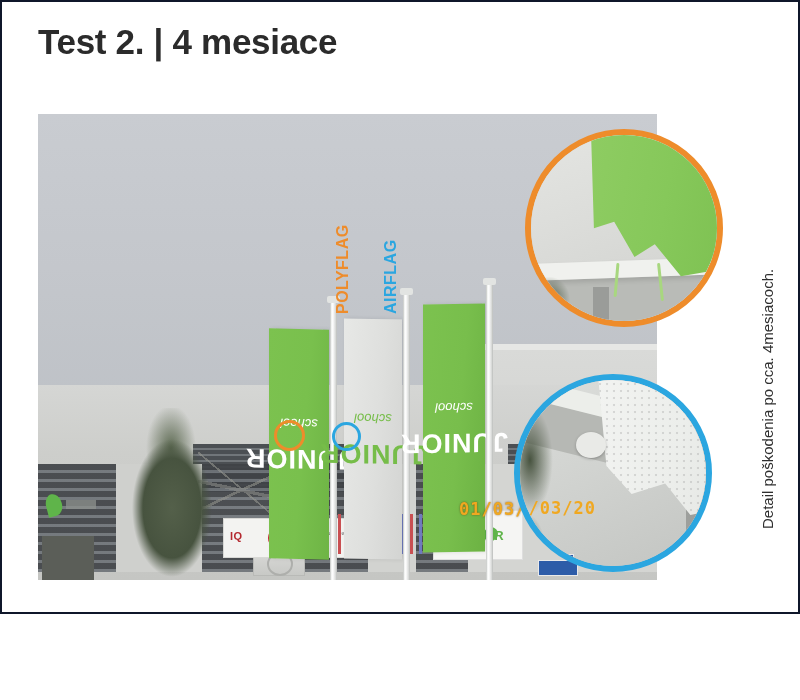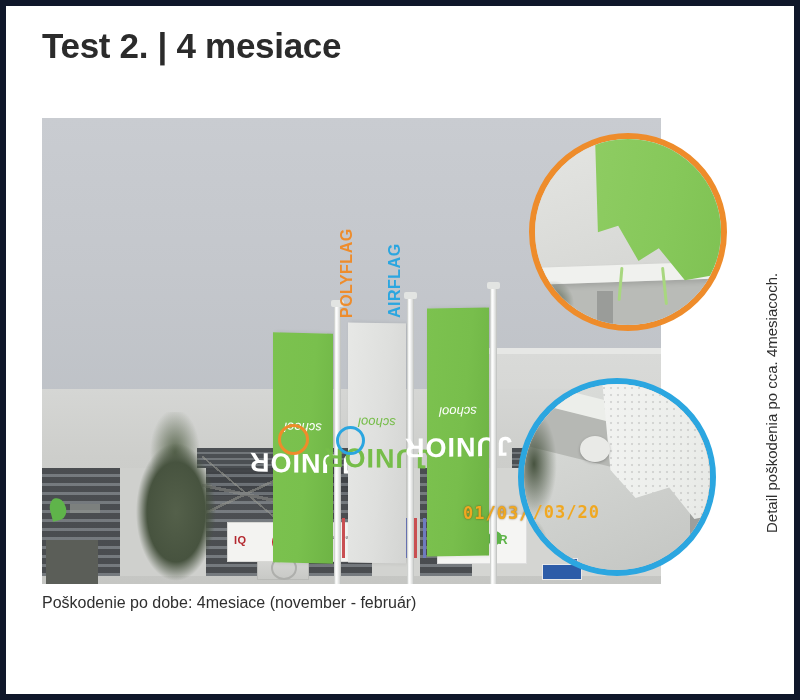--- a/index.html
+++ b/index.html
@@ -7,23 +7,23 @@
   html, body {
     width: 800px;
     height: 700px;
     background: #ffffff;
     font-family: "Liberation Sans", sans-serif;
   }
 
   #page {
     position: relative;
     width: 800px;
-    height: 700px;
+    height: 614px;
     background: #ffffff;
-    border: 6px solid #0f172a;
+    border: 2px solid #0f172a;
     overflow: hidden;
   }
 
   
   .page-title {
     position: absolute;
     left: 36px;
     top: 20px;
     font-size: 35px;
     font-weight: bold;
@@ -573,15 +573,14 @@
     <div class="cb-post"></div>
     <div class="cb-flag"></div>
     <div class="cb-bracket"></div>
     <div class="cb-tree"></div>
     <div class="cb-date">01/03/20</div>
     <div class="cb-blue-plate"></div>
   </div>
 
   <div class="right-caption">Detail poškodenia po cca. 4mesiacoch.</div>
 
-  <div class="bottom-caption">Poškodenie po dobe: 4mesiace (november - február)</div>
 
 </div>
 
 </body></html>

